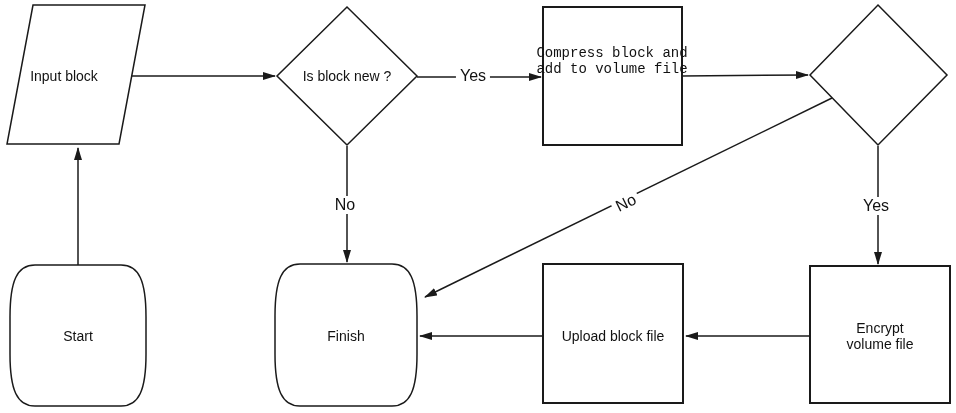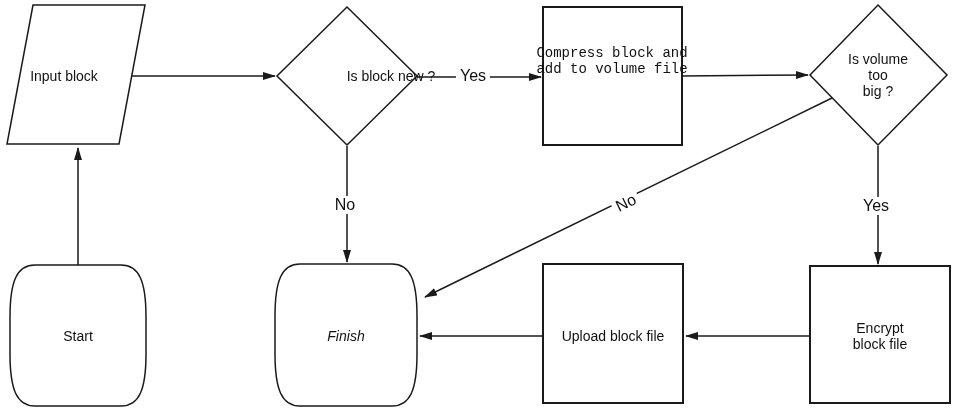--- a/index.html
+++ b/index.html
@@ -87,35 +87,33 @@
     <path class="edge" d="M347,146 L347,262" marker-end="url(#arrow)"></path>
     <path class="edge" d="M682,76 L808,75" marker-end="url(#arrow)"></path>
     <path class="edge" d="M878,146 L878,264" marker-end="url(#arrow)"></path>
     <path class="edge" d="M832,98 L425,297" marker-end="url(#arrow)"></path>
     <path class="edge" d="M810,336 L686,336" marker-end="url(#arrow)"></path>
     <path class="edge" d="M543,336 L420,336" marker-end="url(#arrow)"></path>
   </svg>
 
   <div class="lbl" style="left:64px; top:76px;">Input block</div>
 
-  <div class="lbl" style="left:347px; top:76px;margin-left:44px;">Is block new ?</div>
+  <div class="lbl" style="left:347px; top:76px;">Is block new ?</div>
 
   <div class="lbl" style="left:612px; top:61px;font-family:Liberation Mono, monospace;">Compress block and
 add to volume file</div>
 
-  <div class="lbl" style="left:878px; top:75px;">Is volume too
-big ?</div>
 
   <div class="lbl" style="left:78px; top:336px;">Start</div>
 
-  <div class="lbl" style="left:346px; top:336px;font-style:italic;">Finish</div>
+  <div class="lbl" style="left:346px; top:336px;">Finish</div>
 
   <div class="lbl" style="left:613px; top:336px;">Upload block file</div>
 
-  <div class="lbl" style="left:880px; top:336px;">Encrypt block file</div>
+  <div class="lbl" style="left:880px; top:336px;">Encrypt volume file</div>
 
   <div class="lbl edge-lbl" style="left:473px; top:76px;">Yes</div>
 
   <div class="lbl edge-lbl" style="left:345px; top:205px;">No</div>
 
   <div class="lbl edge-lbl" style="left:876px; top:206px;">Yes</div>
 
   <div class="lbl edge-lbl rotated" style="left:626px; top:203px;">No</div>
 
 </div>

